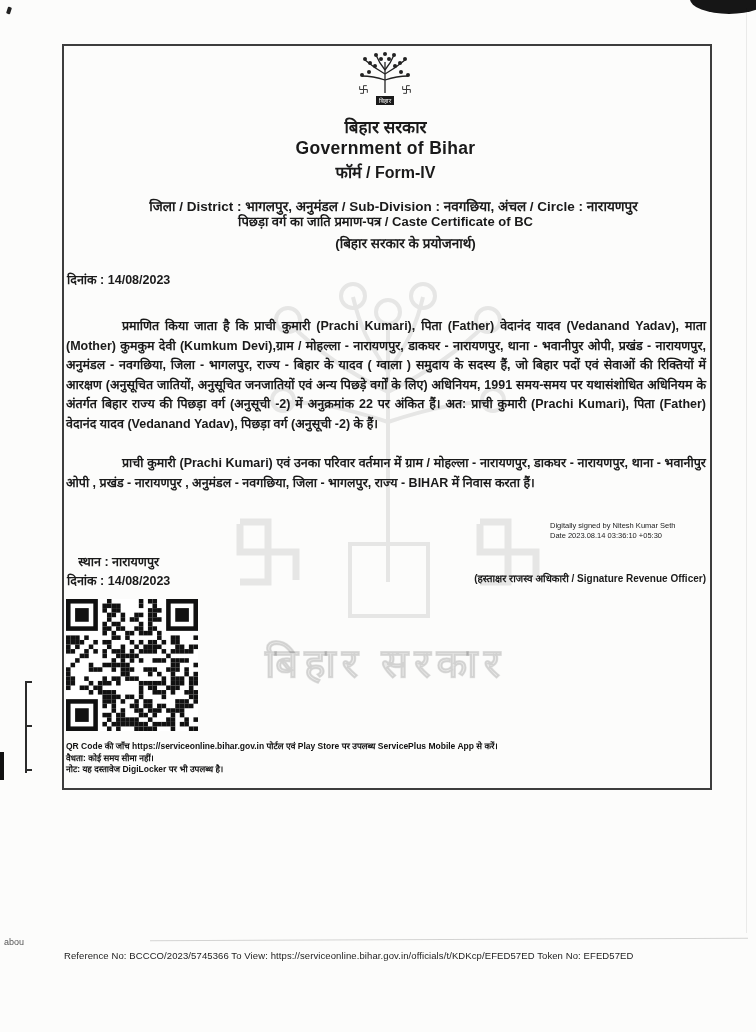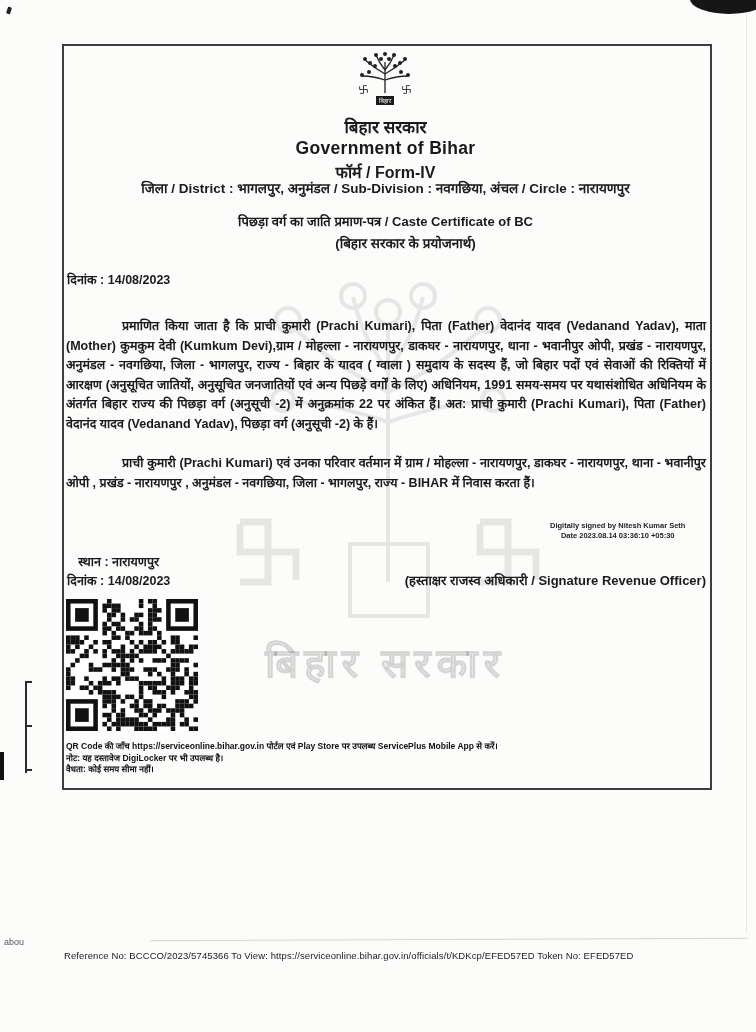--- a/index.html
+++ b/index.html
@@ -19,33 +19,33 @@
   .left-ruler i{position:absolute;left:0;width:7px;height:2px;background:#2b2b2b;display:block;}
   .edge-bar{left:0;top:752px;width:4px;height:28px;background:#111;}
   
   .doc-box{left:62px;top:44px;width:646px;height:742px;border:2px solid #3d3d3d;border-top-width:2.5px;}
   
   .emblem{left:350px;top:50px;width:70px;height:58px;}
   .center-line{left:63px;width:645px;text-align:center;font-weight:bold;}
   .t-hi{top:115px;font-size:17px;}
   .t-en{top:138px;font-size:17.5px;letter-spacing:.3px;}
   .t-form{top:161px;font-size:16px;}
-  .district{top:179px;font-size:13.5px;}
+  .district{top:197px;font-size:13.5px;margin-left:8px;}
   .cert-title{top:212px;font-size:13px;}
   .purpose{top:234px;font-size:13.5px;margin-left:20px;}
   
   .meta-row{left:67px;top:271px;width:638px;display:flex;justify-content:space-between;font-size:12.5px;font-weight:bold;}
   
   .para{left:66px;width:640px;font-size:12.5px;line-height:19.5px;font-weight:600;text-align:justify;text-indent:56px;}
   .para1{top:317px;}
   .para2{top:454px;}
   
-  .digsig{left:550px;top:521px;font-size:7.5px;line-height:9.5px;color:#222;font-weight:700;text-align:center;}
+  .digsig{left:550px;top:521px;font-size:7.5px;line-height:9.5px;color:#222;font-weight:400;}
   .place-block{left:67px;top:553px;font-size:12.5px;line-height:19px;font-weight:bold;text-align:center;}
-  .officer{top:571px;left:63px;width:643px;text-align:right;font-size:13px;font-weight:bold;}
+  .officer{top:571px;left:63px;width:643px;text-align:right;font-size:10px;font-weight:bold;}
   
   .qr{left:66px;top:599px;width:132px;height:132px;}
   .qr-notes{left:66px;top:741px;width:580px;font-size:8.5px;line-height:11.5px;font-weight:bold;color:#111;}
   
   .wm-svg{left:228px;top:282px;width:320px;height:370px;opacity:.16;}
   .wm-text{left:63px;top:634px;width:645px;text-align:center;font-size:40px;font-weight:bold;letter-spacing:6px;
     color:rgba(0,0,0,0.07);-webkit-text-stroke:1px rgba(0,0,0,0.10);}
   
   .margin-abou{left:4px;top:937px;font-size:9px;color:#555;}
   .footer-ref{left:64px;top:950px;font-size:9.5px;color:#222;font-weight:500;letter-spacing:.1px;}
@@ -471,18 +471,18 @@
       <rect x="100.1" y="0" width="31.849999999999998" height="31.849999999999998" fill="#111"></rect>
       <rect x="104.64999999999999" y="4.55" width="22.75" height="22.75" fill="#fff"></rect>
       <rect x="109.19999999999999" y="9.1" width="13.649999999999999" height="13.649999999999999" fill="#111"></rect>
       <rect x="0" y="100.1" width="31.849999999999998" height="31.849999999999998" fill="#111"></rect>
       <rect x="4.55" y="104.64999999999999" width="22.75" height="22.75" fill="#fff"></rect>
       <rect x="9.1" y="109.19999999999999" width="13.649999999999999" height="13.649999999999999" fill="#111"></rect>
     </svg></div>
 
 <div class="abs qr-notes">
   <div>QR Code की जाँच https://serviceonline.bihar.gov.in पोर्टल एवं Play Store पर उपलब्ध ServicePlus Mobile App से करें।</div>
+  <div>वैधता: कोई समय सीमा नहीं।</div>
   <div>नोट: यह दस्तावेज DigiLocker पर भी उपलब्ध है।</div>
-  <div>वैधता: कोई समय सीमा नहीं।</div>
 </div>
 
 <div class="abs margin-abou">abou</div>
 <div class="abs footer-ref">Reference No: BCCCO/2023/5745366 To View: https://serviceonline.bihar.gov.in/officials/t/KDKcp/EFED57ED Token No: EFED57ED</div>
 
 </body></html>

